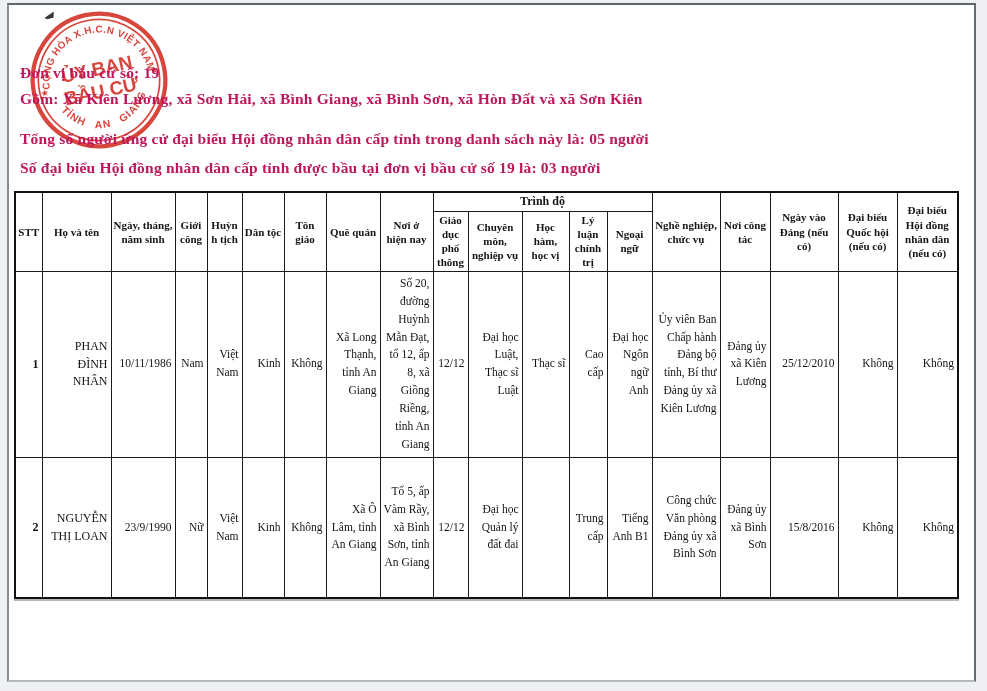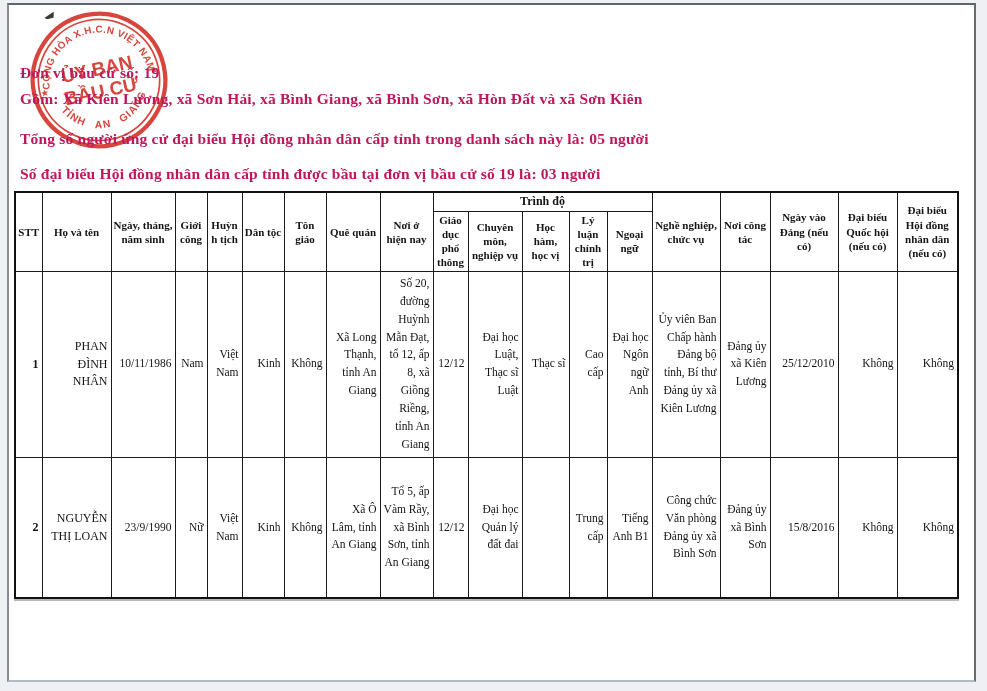--- a/index.html
+++ b/index.html
@@ -19,21 +19,21 @@
     box-sizing:border-box;
   }
   .intro-line {
     position:absolute; left:20px;
     font-weight:bold; font-size:15.5px; color:#be185d;
     letter-spacing:.2px; white-space:nowrap; z-index:3;
   }
   .l1 { top:64px; }
   .l2 { top:90px; }
   .l3 { top:130px; }
-  .l4 { top:165px; }
+  .l4 { top:159px; }
 
   .stamp {
     position:absolute; left:28px; top:9px; width:142px; height:142px;
     transform:rotate(-12deg); opacity:.93; z-index:2;
     mix-blend-mode:multiply;
   }
   .artifact-arrow {
     position:absolute; left:44px; top:13px; width:11px; height:6px;
     background:#3a3a3a; transform:rotate(-18deg);
     clip-path:polygon(0 55%, 100% 0, 80% 100%, 20% 90%);

